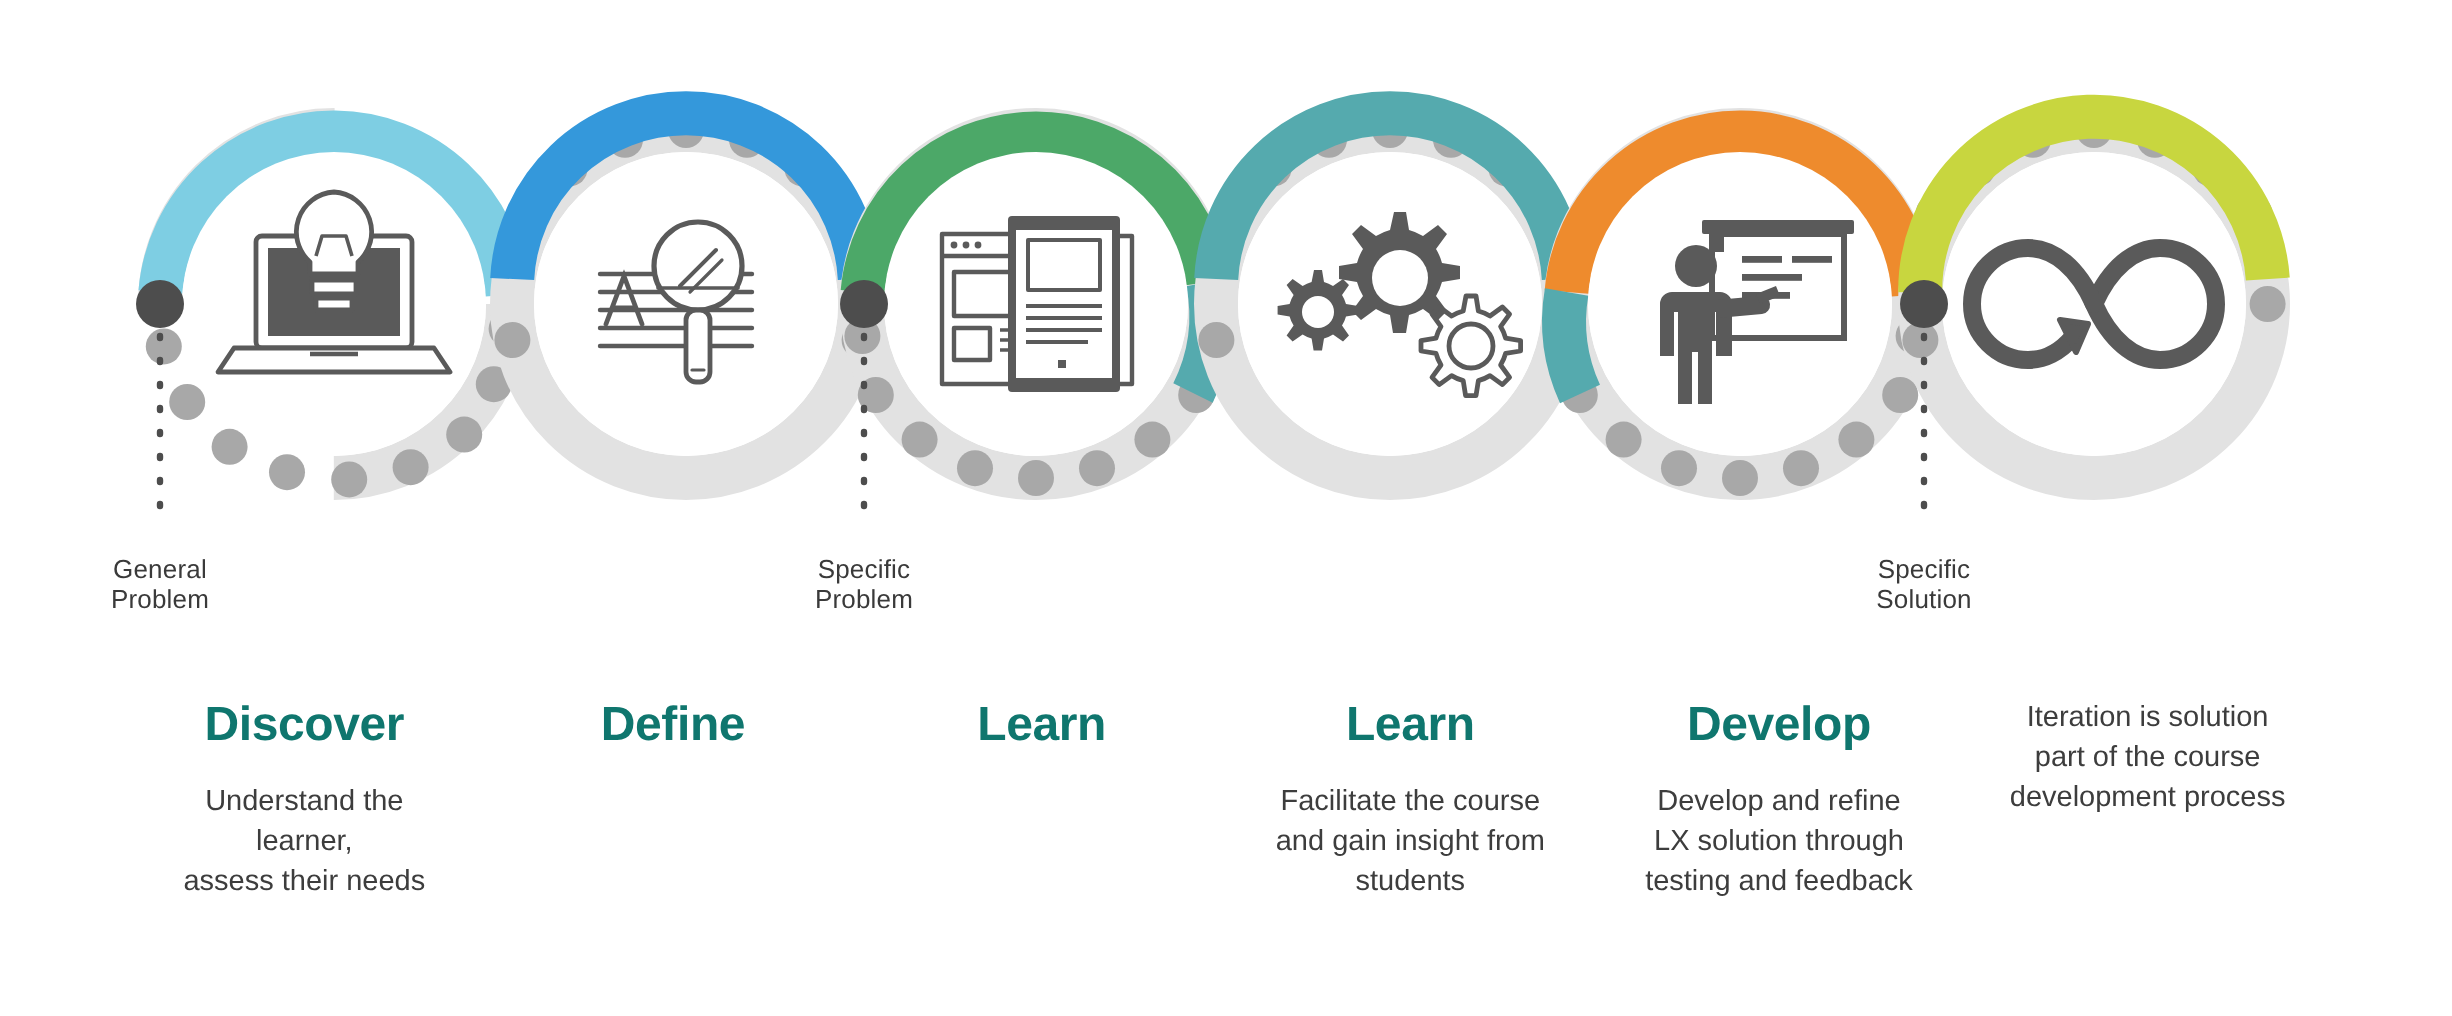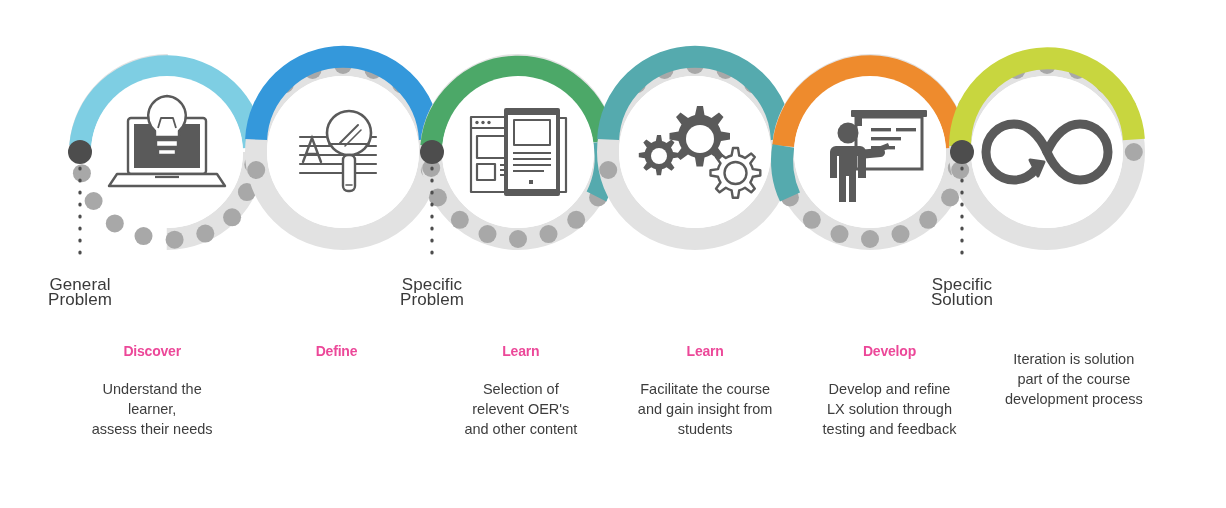--- a/index.html
+++ b/index.html
@@ -22,21 +22,21 @@
   #rings-svg {
     position: absolute;
     left: 0; top: 0;
     width: 1226px; height: 330px;
     display: block;
   }
 
   
   .node-label {
     position: absolute;
-    font-size: 17px;
+    font-size: 13px;
     line-height: 14.5px;
     color: #3a3a3a;
     text-align: center;
     white-space: pre-line;
     letter-spacing: 0.1px;
   }
 
   
   #steps {
     position: absolute;
@@ -46,25 +46,25 @@
     height: 160px;
     display: flex;
     padding: 0 60px 0 60px;
   }
   .step-col {
     flex: 1 1 0;
     text-align: center;
     padding: 0 6px;
   }
   .step-title {
-    font-size: 14px;
+    font-size: 24px;
     font-weight: bold;
-    color: #ec4899;
+    color: #0f766e;
     letter-spacing: -0.2px;
-    margin: 4px 0 16px 0;
+    margin: 16px 0 16px 0;
     line-height: 24px;
   }
   .step-desc {
     font-size: 14.5px;
     line-height: 20px;
     color: #3d3d3d;
     margin: 14px;
     white-space: pre-line;
   }
 </style>
@@ -338,23 +338,20 @@
       <div class="step-desc">Understand the learner,
 assess their needs</div>
     </div>
 
     <div class="step-col">
       <div class="step-title">Define</div>
     </div>
 
     <div class="step-col">
       <div class="step-title">Learn</div>
-      <div class="step-desc">Selection of
-relevent OER's
-and other content</div>
     </div>
 
     <div class="step-col">
       <div class="step-title">Learn</div>
       <div class="step-desc">Facilitate the course
 and gain insight from
 students</div>
     </div>
 
     <div class="step-col">

